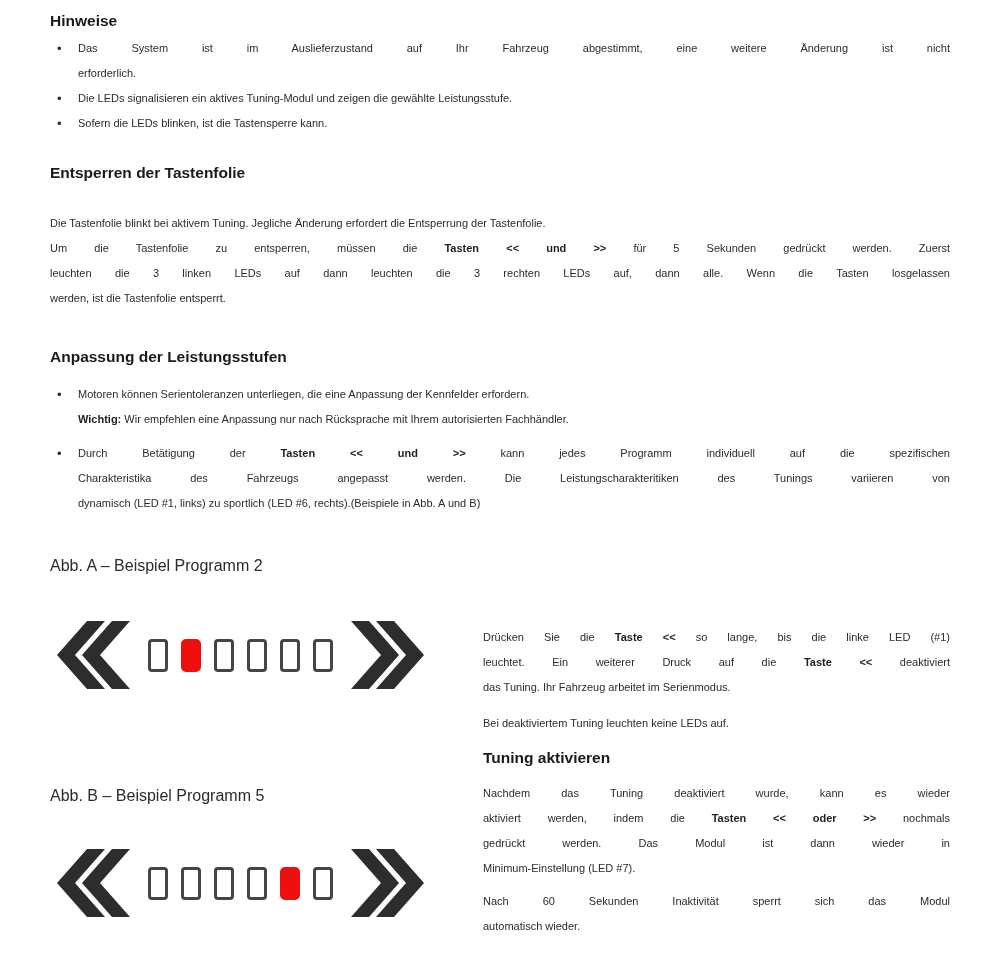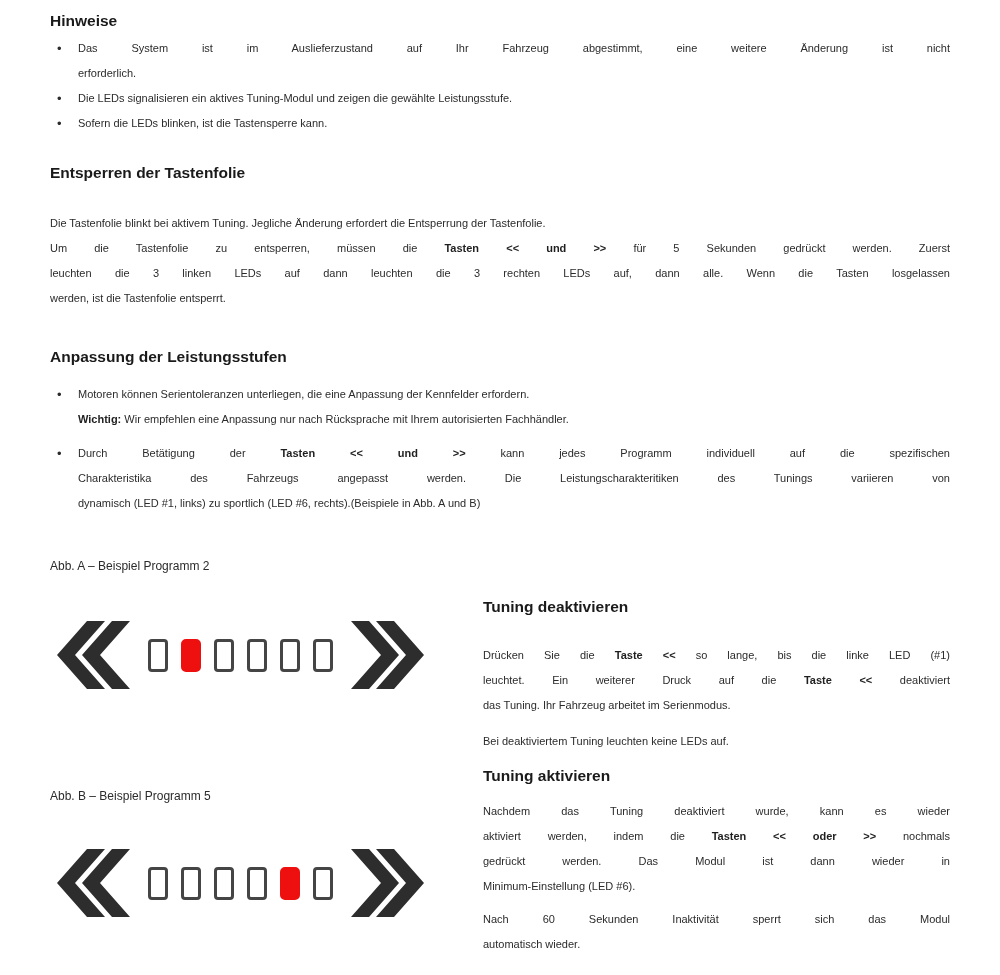--- a/index.html
+++ b/index.html
@@ -28,21 +28,21 @@
   }
   .bullet-text{flex:1;min-width:0;}
 
   .gap-heading-1{margin-top:28px;}
   .para-entsperren{margin-top:29px;}
   .gap-heading-2{margin-top:37px;}
   .bullets-anpassung{margin-top:16px;}
   .bullet-item-2{margin-top:9px;}
 
   
-  .fig-label{position:absolute;left:50px;font-size:12px;color:#2b2b2b;line-height:18px;}
+  .fig-label{position:absolute;left:50px;font-size:16px;color:#2b2b2b;line-height:18px;}
   #fig-a-label{top:557px;}
   #fig-b-label{top:787px;}
   .led-module{position:absolute;left:57px;display:flex;align-items:center;gap:18px;}
   #fig-a-module{top:621px;}
   #fig-b-module{top:849px;}
   .chevron-svg{display:block;}
   .led-strip{display:flex;align-items:center;gap:13px;}
   .led{
     width:14px;height:27px;background:#ffffff;
     border:3px solid #454545;border-radius:4px;box-sizing:content-box;
@@ -150,36 +150,35 @@
         <div class="led active"></div>
         <div class="led"></div>
       </div>
     <svg class="chevron-svg" width="73" height="68" viewBox="0 0 73 68">
       <polygon points="18,0 48,34 18,68 0,68 30,34 0,0" fill="#2d2d2d"></polygon>
       <polygon points="43,0 73,34 43,68 25,68 55,34 25,0" fill="#2d2d2d"></polygon>
     </svg>
   </div>
 
   <div class="right-col">
-    <h2 class="rc-heading">Tuning deaktivieren</h2>
     <div class="rc-para">
       <div class="line j"><span>Drücken Sie die </span><b>Taste &lt;&lt;</b><span> so lange, bis die linke LED (#1)</span></div>
       <div class="line j"><span>leuchtet. Ein weiterer Druck auf die </span><b>Taste &lt;&lt;</b><span> deaktiviert</span></div>
       <div class="line">das Tuning. Ihr Fahrzeug arbeitet im Serienmodus.</div>
     </div>
     <div class="rc-para rc-para-2">
       <div class="line">Bei deaktiviertem Tuning leuchten keine LEDs auf.</div>
     </div>
 
     <h2 class="rc-heading rc-heading-2">Tuning aktivieren</h2>
     <div class="rc-para rc-para-3">
       <div class="line j">Nachdem das Tuning deaktiviert wurde, kann es wieder</div>
       <div class="line j"><span>aktiviert werden, indem die </span><b>Tasten &lt;&lt; oder &gt;&gt;</b><span> nochmals</span></div>
       <div class="line j">gedrückt werden. Das Modul ist dann wieder in</div>
-      <div class="line">Minimum-Einstellung (LED #6).</div>
+      <div class="line">Minimum-Einstellung (LED #7).</div>
     </div>
     <div class="rc-para rc-para-4">
       <div class="line j">Nach 60 Sekunden Inaktivität sperrt sich das Modul</div>
       <div class="line">automatisch wieder.</div>
     </div>
   </div>
 
 </div>
 
 </body></html>

